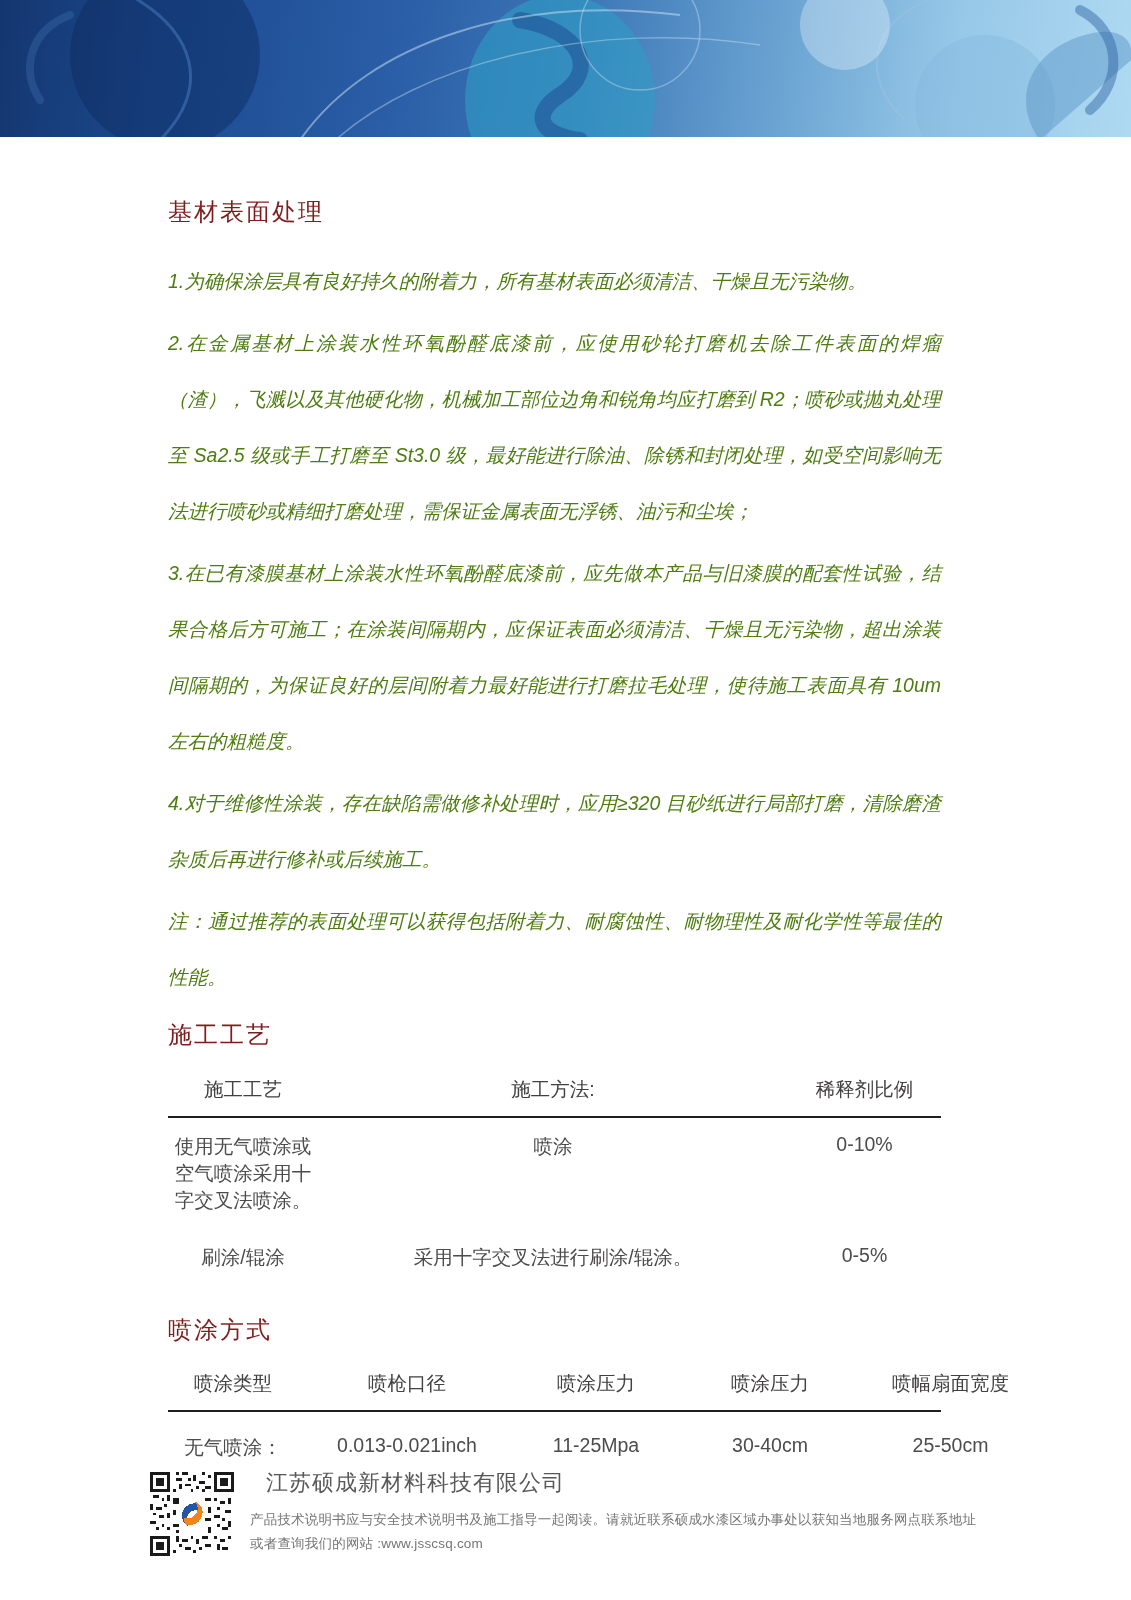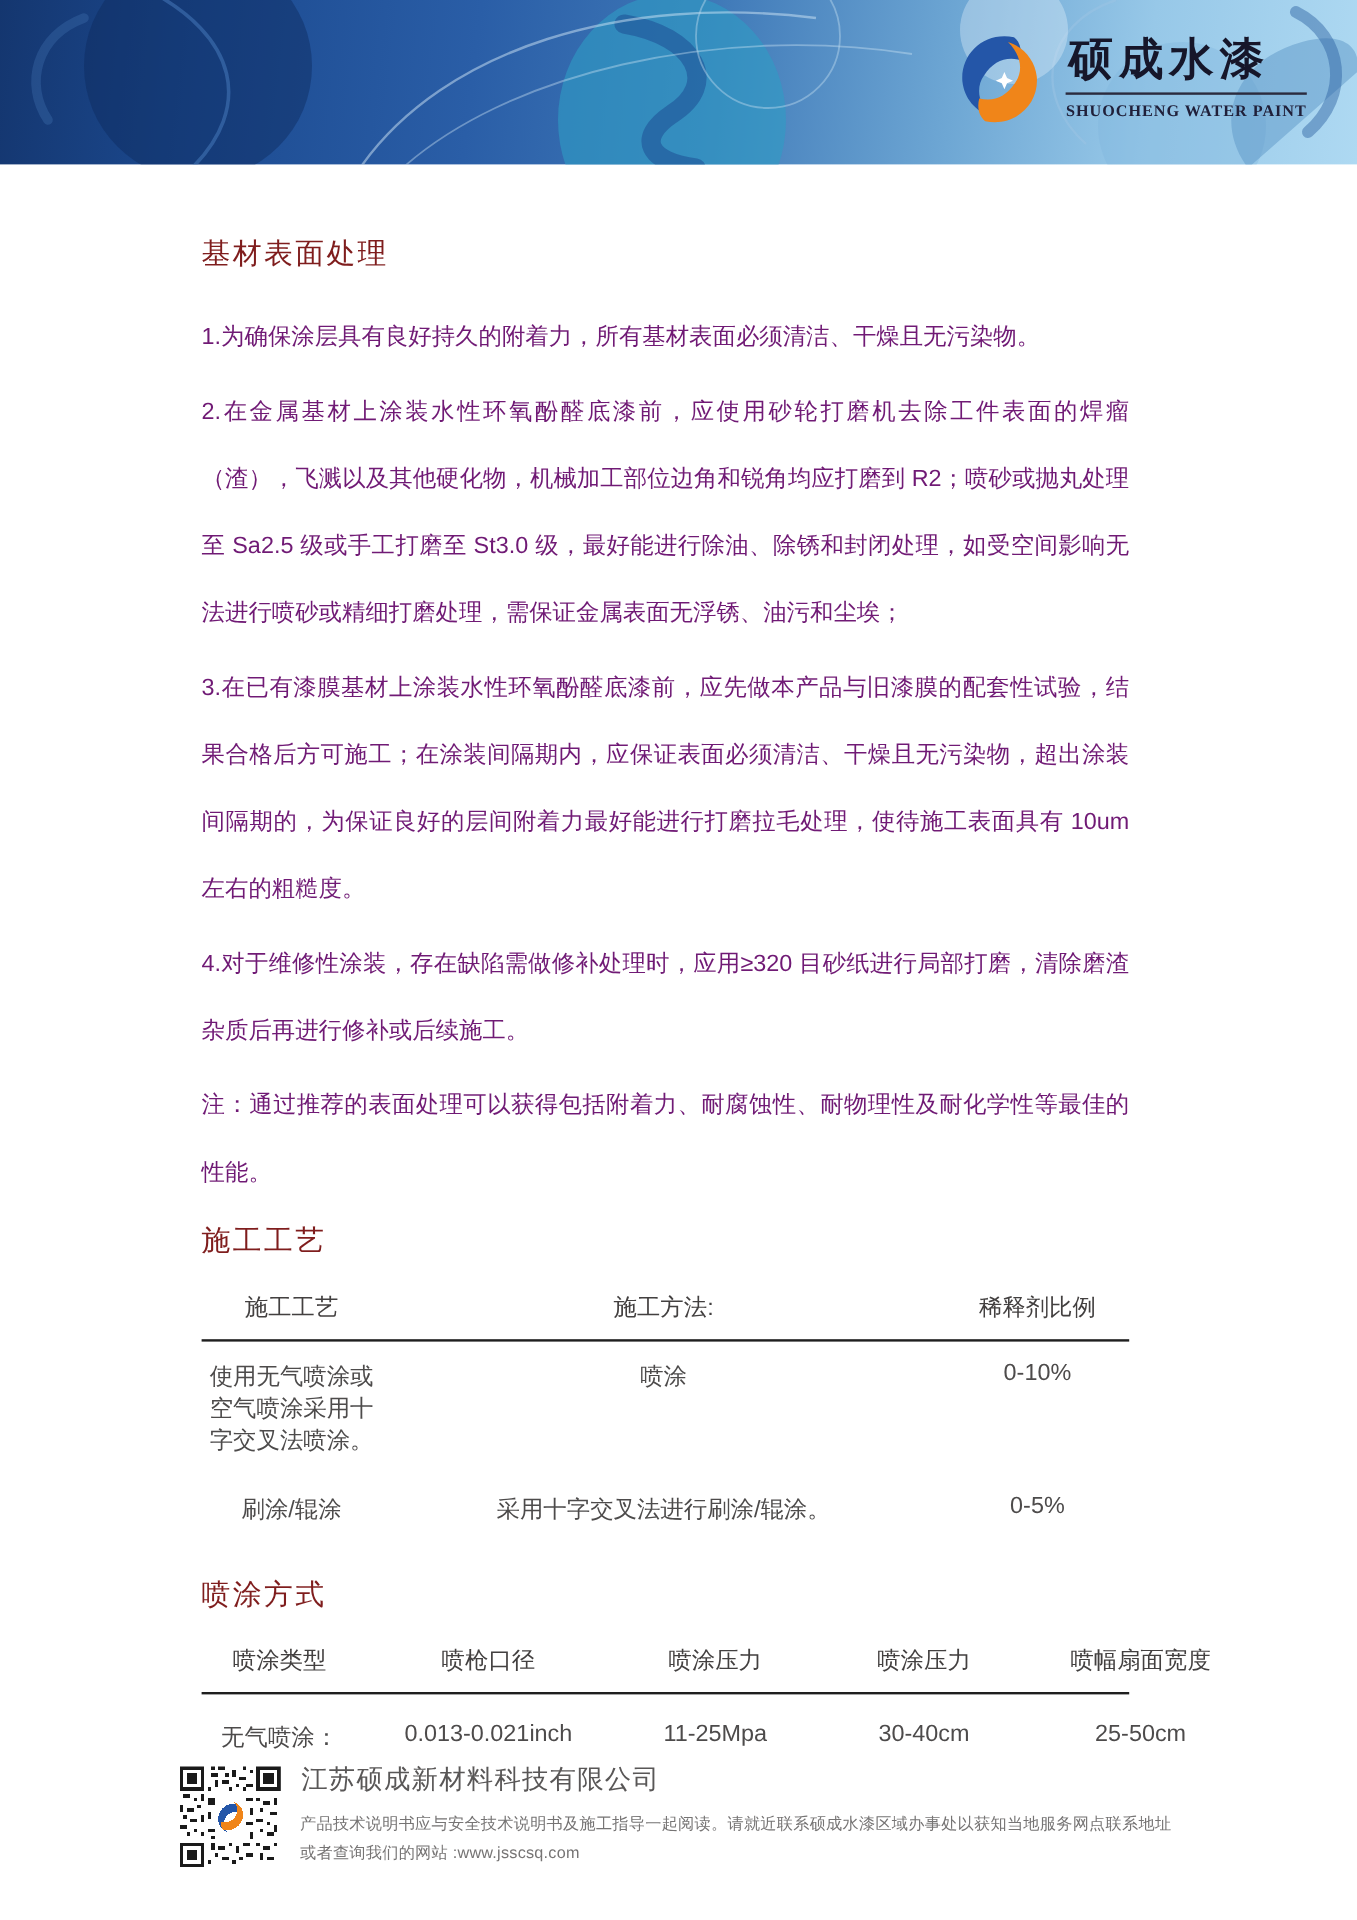--- a/index.html
+++ b/index.html
@@ -29,38 +29,38 @@
   
   .content{position:absolute;left:168px;top:198px;width:773px;color:#595757;}
   .sec-title{
     font-size:24px;color:#7f1d1d;font-weight:400;letter-spacing:2px;
     margin:0 0 26px 0;line-height:1.2;
   }
   .sec-title.mt1{margin-top:16px;}
   .sec-title.mt2{margin-top:30px;}
   .para{
     font-size:19.5px;line-height:56px;margin:0 0 6px 0;
-    text-align:justify;text-justify:inter-ideograph;color:#701a75;
+    text-align:justify;text-justify:inter-ideograph;color:#4d7c0f;font-style:italic;
   }
 
   
   .tbl{width:773px;margin-top:24px;}
   .tbl .hrow{display:grid;border-bottom:2px solid #1f1f1f;padding-bottom:13px;}
   .tbl .drow{display:grid;}
   .t1 .hrow,.t1 .drow{grid-template-columns:150px 470px 153px;}
   .t2 .hrow,.t2 .drow{grid-template-columns:130px 170px 160px 140px 173px;gap:24px;}
   .cell{font-size:19.5px;color:#4d4b4b;text-align:center;}
   .hcell{font-size:19.5px;color:#434040;text-align:center;}
   .drow .cell{padding:15px 0;}
   .t2 .drow .cell{padding:22px 0 15px 0;}
 
   
   .footer{position:absolute;left:150px;top:1466px;display:flex;gap:16px;align-items:flex-start;}
   .qr{width:84px;height:84px;flex:0 0 auto;margin-top:6px;}
-  .f-company{font-size:22px;color:#595757;letter-spacing:1px;margin:2px 0 10px 1px;}
+  .f-company{font-size:22px;color:#595757;letter-spacing:1px;margin:2px 0 10px 16px;}
   .f-note{font-size:13.5px;color:#767474;line-height:24px;letter-spacing:0.2px;}
 </style>
 </head>
 <body>
 
 <div class="page">
 
   <div class="header">
     <svg class="header-deco" viewBox="0 0 1131 137" preserveAspectRatio="none">
       <circle cx="165" cy="55" r="95" fill="#0e2a5e" opacity="0.45"></circle>
@@ -71,31 +71,20 @@
       <path d="M330 145 C420 60 600 20 760 45" stroke="#cfe6f5" stroke-width="1.5" fill="none" opacity="0.4"></path>
       <circle cx="640" cy="30" r="60" stroke="#bcd9ee" stroke-width="1.5" fill="none" opacity="0.45"></circle>
       <path d="M905 120 C860 80 870 20 930 0" stroke="#9cc4e4" stroke-width="2" fill="none" opacity="0.5"></path>
       <circle cx="985" cy="105" r="70" fill="#7db4dc" opacity="0.35"></circle>
       <path d="M1040 140 C1010 100 1030 50 1085 35 C1120 25 1135 40 1131 60" fill="#5e97c8" opacity="0.5"></path>
       <path d="M1080 10 C1120 30 1125 80 1090 110" stroke="#2a5fa0" stroke-width="10" fill="none" opacity="0.45" stroke-linecap="round"></path>
       <path d="M40 100 C20 70 30 30 70 15" stroke="#3b6cab" stroke-width="8" fill="none" opacity="0.4" stroke-linecap="round"></path>
       <circle cx="845" cy="25" r="45" fill="#e8f4fb" opacity="0.35"></circle>
     </svg>
 
-    <div class="logo">
-      <svg class="logo-icon" viewBox="0 0 80 84">
-        <path d="M52 7 C27 2 7 21 9 44 C10.5 58 20 69 33 73 C22 62 20 49 27 39 C35 27 45 23 57 26 C59 18 57 11 52 7 Z" fill="#2456a8"></path>
-        <path d="M28 77 C53 82 73 63 71 40 C69.5 26 60 15 47 11 C58 22 60 35 53 45 C45 57 35 61 23 58 C21 66 23 73 28 77 Z" fill="#f08519"></path>
-        <path d="M44 36 l2.2 5 5 2.2 -5 2.2 -2.2 5 -2.2 -5 -5 -2.2 5 -2.2 Z" fill="#ffffff"></path>
-      </svg>
-      <div>
-        <div class="brand-cn">硕成水漆</div>
-        <div class="brand-en">SHUOCHENG WATER PAINT</div>
-      </div>
-    </div>
   </div>
 
   <div class="content">
 
     <h2 class="sec-title">基材表面处理</h2>
 
     <p class="para">1.为确保涂层具有良好持久的附着力，所有基材表面必须清洁、干燥且无污染物。</p>
     <p class="para">2.在金属基材上涂装水性环氧酚醛底漆前，应使用砂轮打磨机去除工件表面的焊瘤（渣），飞溅以及其他硬化物，机械加工部位边角和锐角均应打磨到 R2；喷砂或抛丸处理至 Sa2.5 级或手工打磨至 St3.0 级，最好能进行除油、除锈和封闭处理，如受空间影响无法进行喷砂或精细打磨处理，需保证金属表面无浮锈、油污和尘埃；</p>
     <p class="para">3.在已有漆膜基材上涂装水性环氧酚醛底漆前，应先做本产品与旧漆膜的配套性试验，结果合格后方可施工；在涂装间隔期内，应保证表面必须清洁、干燥且无污染物，超出涂装间隔期的，为保证良好的层间附着力最好能进行打磨拉毛处理，使待施工表面具有 10um 左右的粗糙度。</p>
     <p class="para">4.对于维修性涂装，存在缺陷需做修补处理时，应用≥320 目砂纸进行局部打磨，清除磨渣杂质后再进行修补或后续施工。</p>

